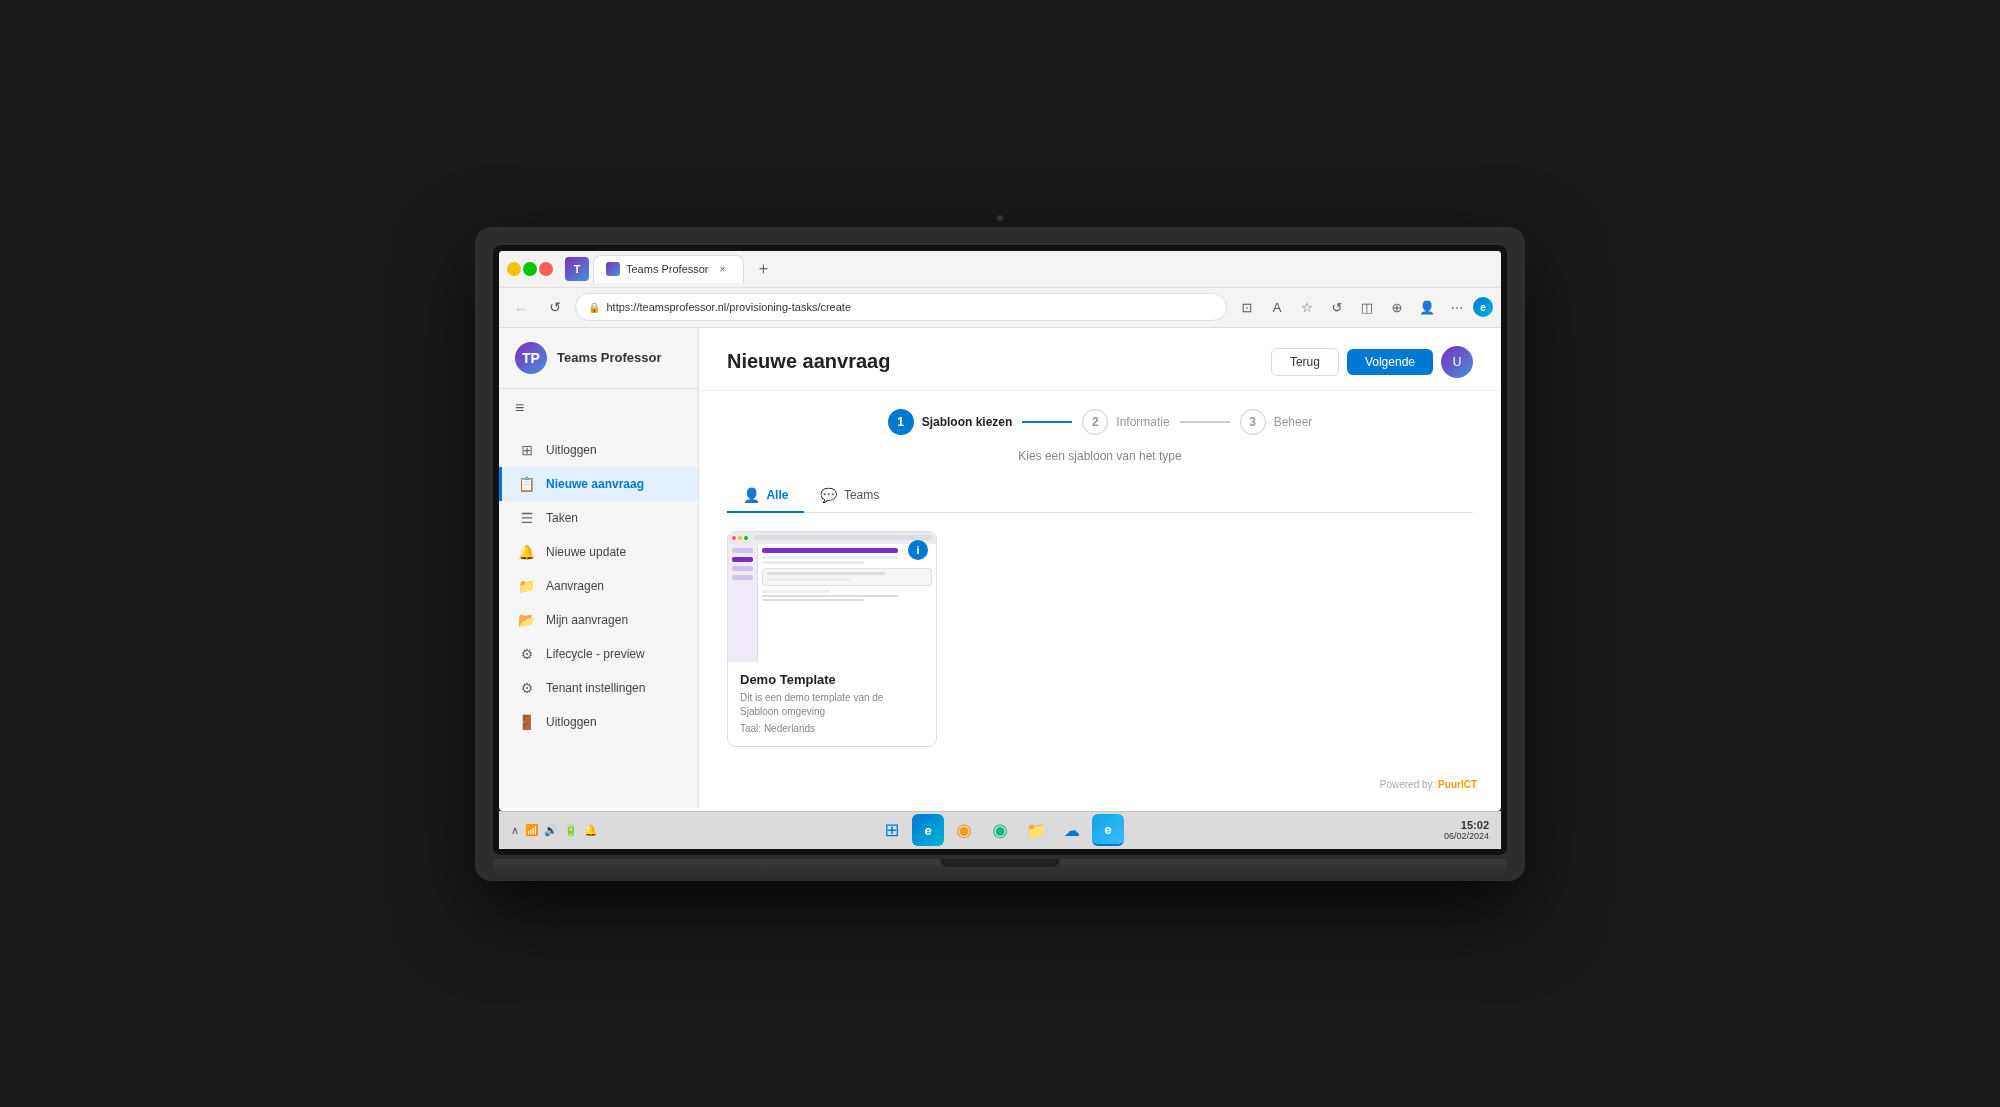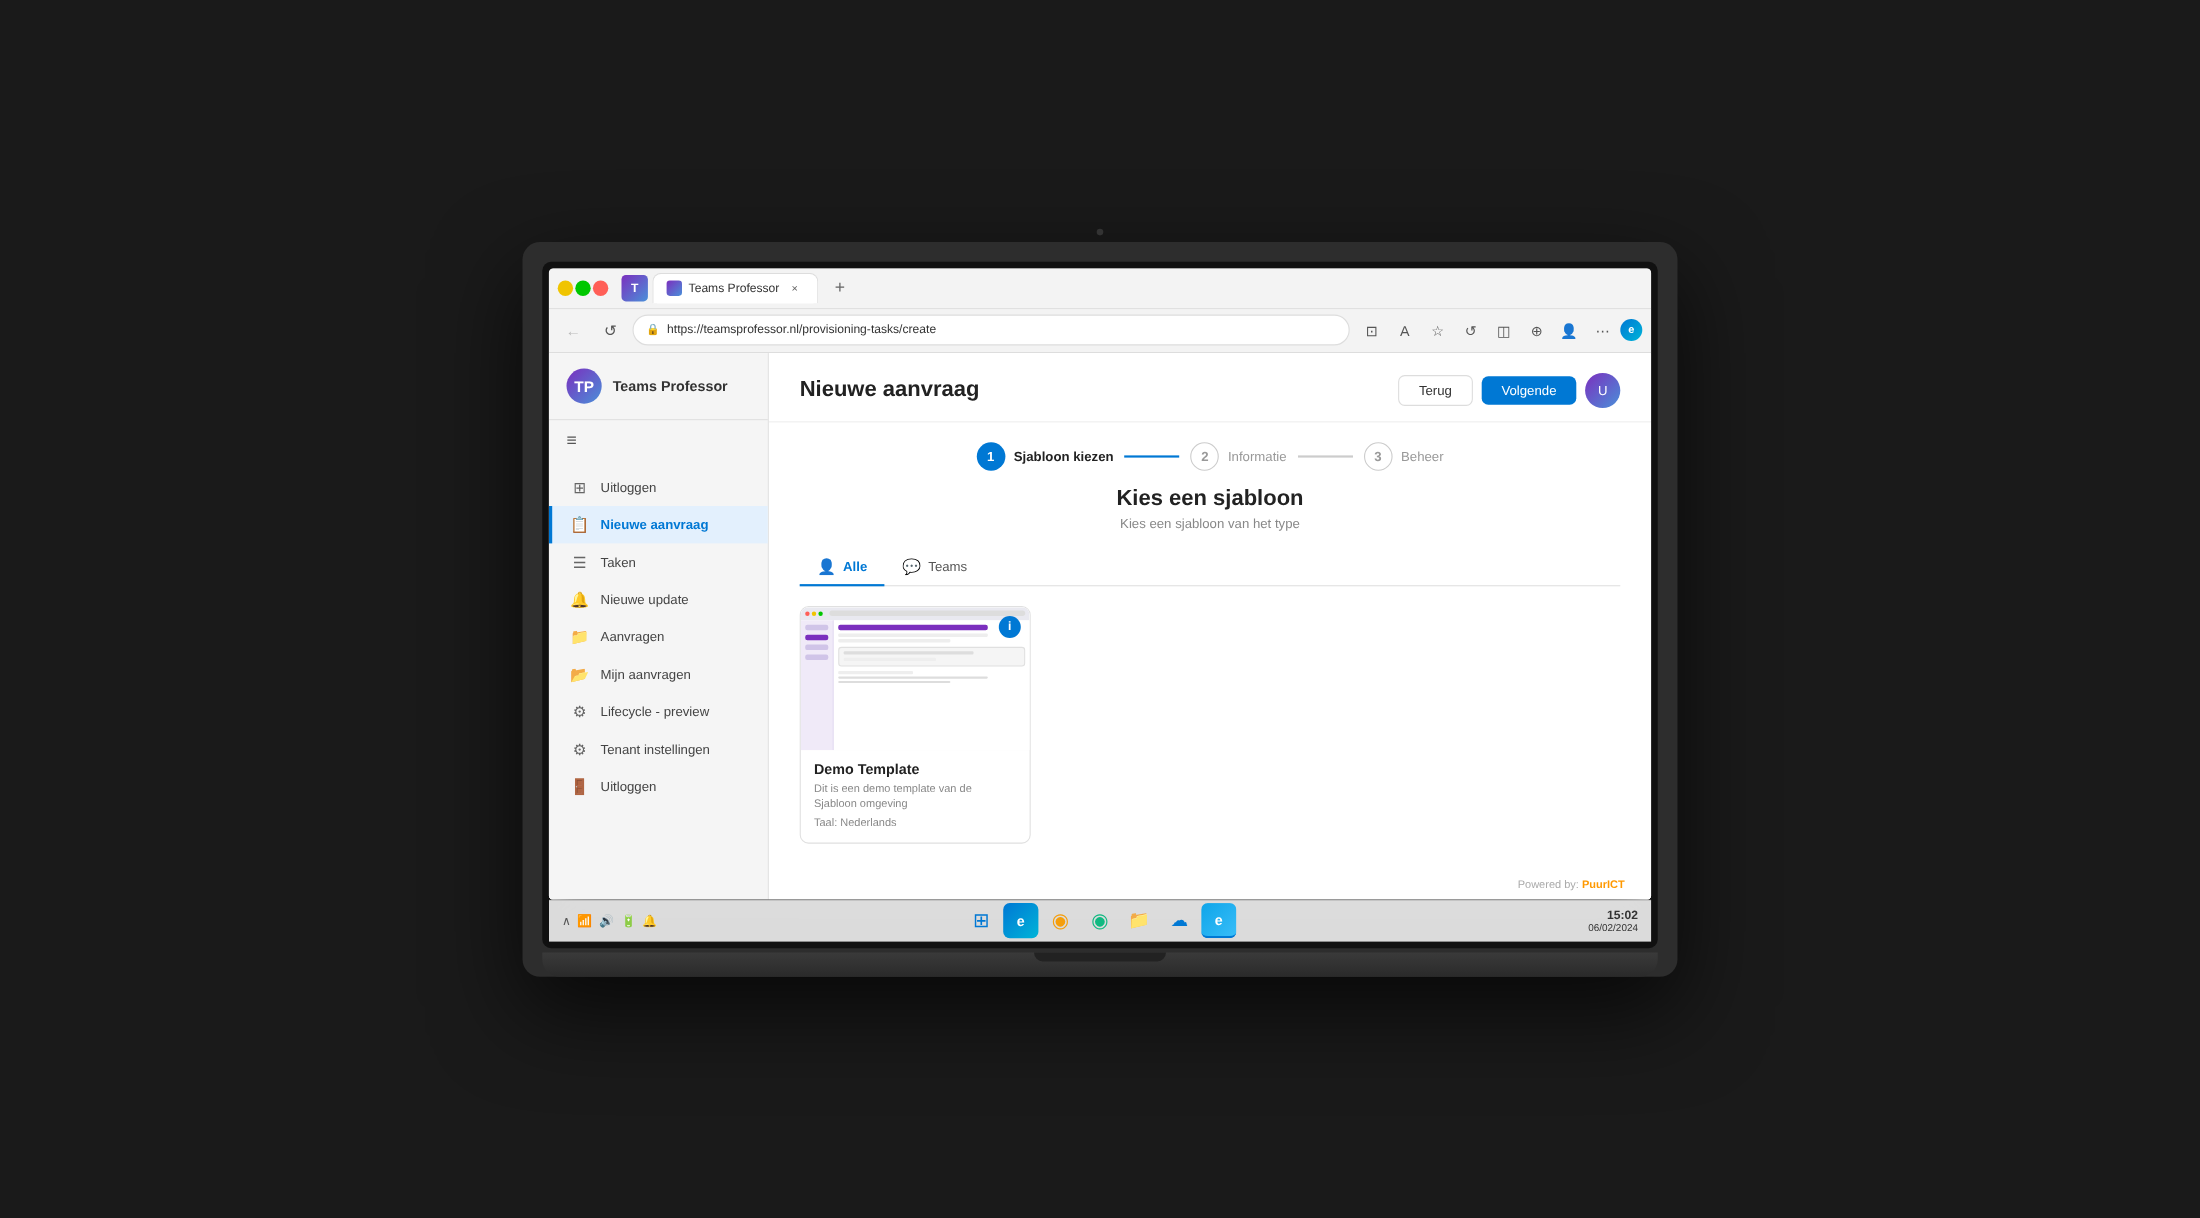--- a/index.html
+++ b/index.html
@@ -753,21 +753,20 @@
               <span class="step-label inactive">Informatie</span>
             </div>
             <div class="step-connector"></div>
             <div class="step">
               <div class="step-circle inactive">3</div>
               <span class="step-label inactive">Beheer</span>
             </div>
           </div>
 
           <div class="template-area">
-            <h2 class="template-select-title">Kies een sjabloon</h2>
             <p class="template-select-subtitle">Kies een sjabloon van het type</p>
 
             <div class="filter-tabs">
               <button class="filter-tab active">
                 <span class="filter-tab-icon">👤</span>
                 <span>Alle</span>
               </button>
               <button class="filter-tab">
                 <span class="filter-tab-icon">💬</span>
                 <span>Teams</span>

